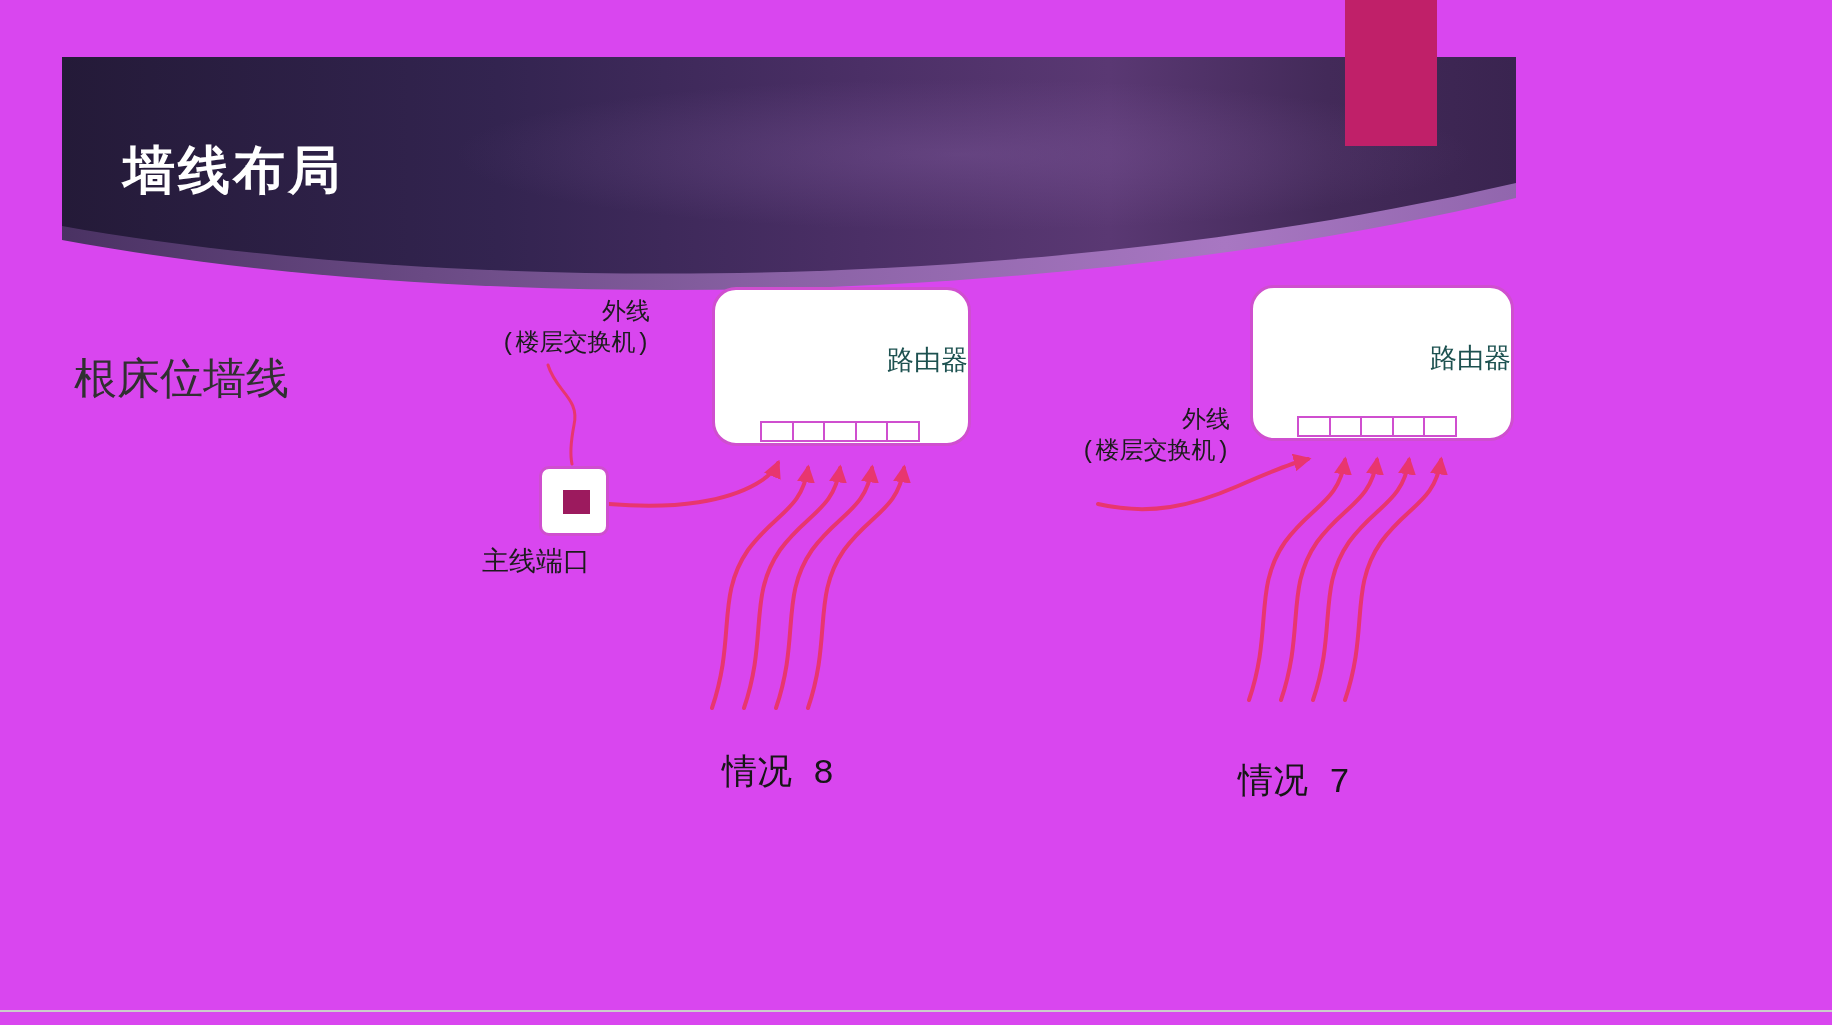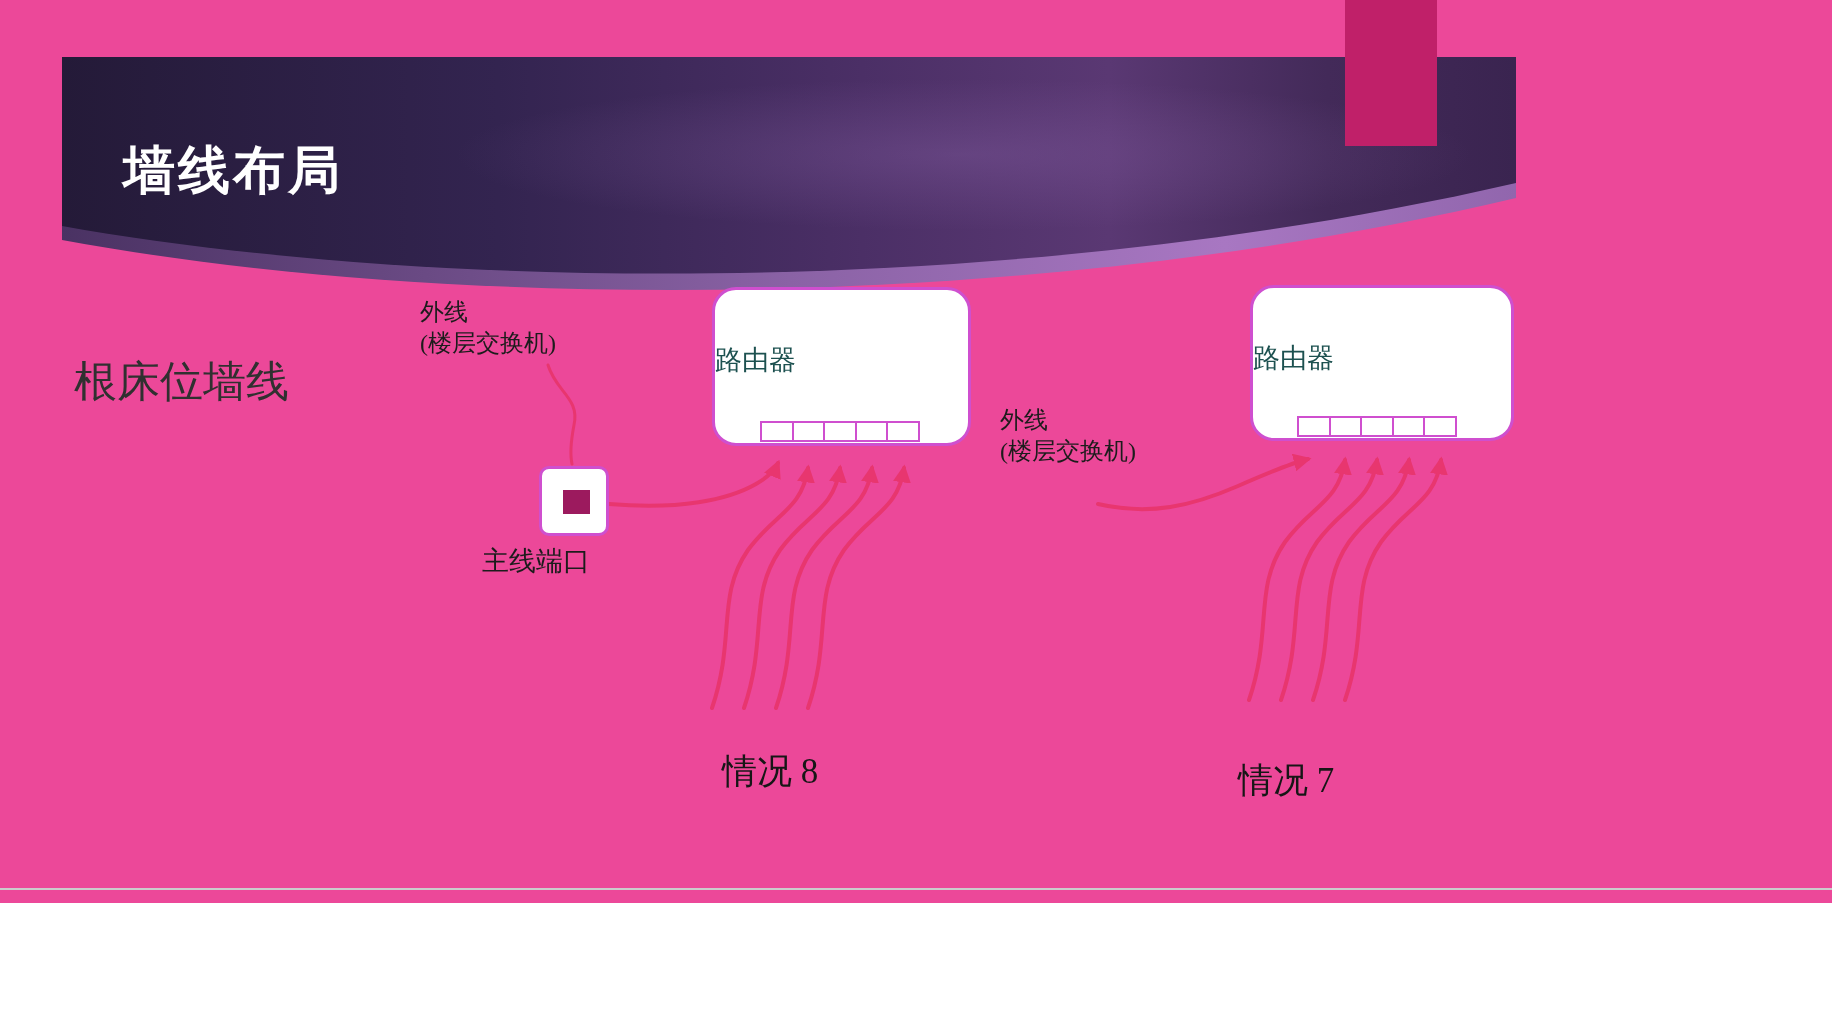--- a/index.html
+++ b/index.html
@@ -1,21 +1,21 @@
 <!DOCTYPE html>
 <html style="--accent-magenta: #c02069; --banner-dark: #31214a; --banner-light: #8a62a5; --box-border: #cf4fcf; --arrow-pink: #e8366f; --router-text: #1d5150; --port-fill: #9c1a5e;"><head>
 <meta charset="utf-8">
 <style>
   html,body{margin:0;padding:0;background:#ffffff;}
   .slide{
     position:relative;
-    width:1832px;height:903px;
-    background:#ec4899;
+    width:1832px;height:1025px;
+    background:#d946ef;
     overflow:hidden;
-    font-family:Liberation Serif, serif;
+    font-family:Liberation Mono, monospace;
   }
 
   
   .header-svg{position:absolute;left:0;top:0;width:1832px;height:330px;}
   .accent-bar{
     position:absolute;left:1345px;top:0;width:92px;height:146px;
     background:var(--accent-magenta,#c02069);
   }
   .page-title{
     position:absolute;left:123px;top:136px;
@@ -33,42 +33,42 @@
   .pink-line{fill:none;stroke:var(--arrow-pink,#e8366f);stroke-width:4;stroke-linecap:round;}
   .thin-line{fill:none;stroke:var(--arrow-pink,#e8366f);stroke-width:3;stroke-linecap:round;}
   #arrowhead path{fill:var(--arrow-pink,#e8366f);}
 
   .router-box{
     position:absolute;background:#ffffff;
     border:3px solid var(--box-border,#cf4fcf);
     border-radius:24px;
   }
   .router-box .router-label{
-    position:absolute;left:0;right:0;top:52px;text-align:left;
+    position:absolute;left:0;right:0;top:52px;text-align:right;
     color:var(--router-text,#1d5150);font-size:27px;font-weight:500;
   }
   .port-strip{
     position:absolute;display:flex;height:21px;width:160px;
     border:2px solid var(--box-border,#cf4fcf);background:#fff;box-sizing:border-box;
   }
   .port-cell{flex:1;border-right:2px solid var(--box-border,#cf4fcf);}
   .port-cell:last-child{border-right:none;}
 
   .wall-port-box{
     position:absolute;left:539px;top:466px;width:64px;height:64px;
     border:3px solid var(--box-border,#cf4fcf);border-radius:10px;background:#fff;
   }
   .wall-port-square{
     position:absolute;left:21px;top:21px;width:27px;height:24px;
     background:var(--port-fill,#9c1a5e);
   }
 
   .small-label{
     position:absolute;color:#1c1c1c;font-size:24px;line-height:31px;
-    text-align:left;width:230px;white-space:nowrap;
+    text-align:right;width:230px;white-space:nowrap;
   }
   .port-label{
     position:absolute;color:#1c1c1c;font-size:27px;white-space:nowrap;
   }
   .case-caption{
     position:absolute;color:#161616;font-size:35px;white-space:nowrap;
   }
 
   .bottom-divider{
     position:absolute;left:0;right:0;bottom:13px;height:0;

